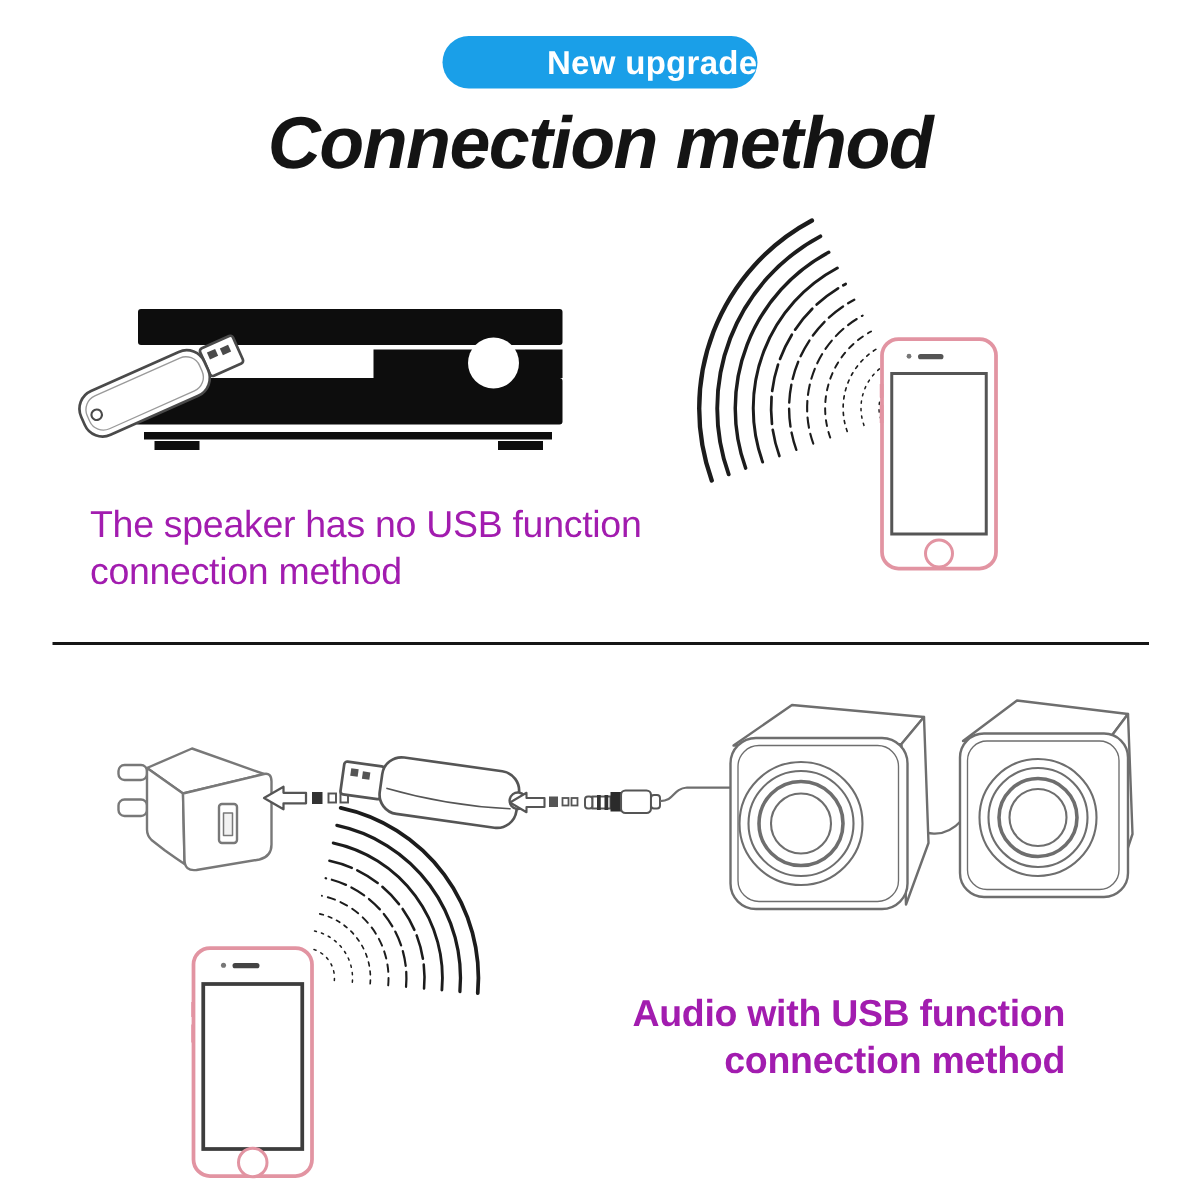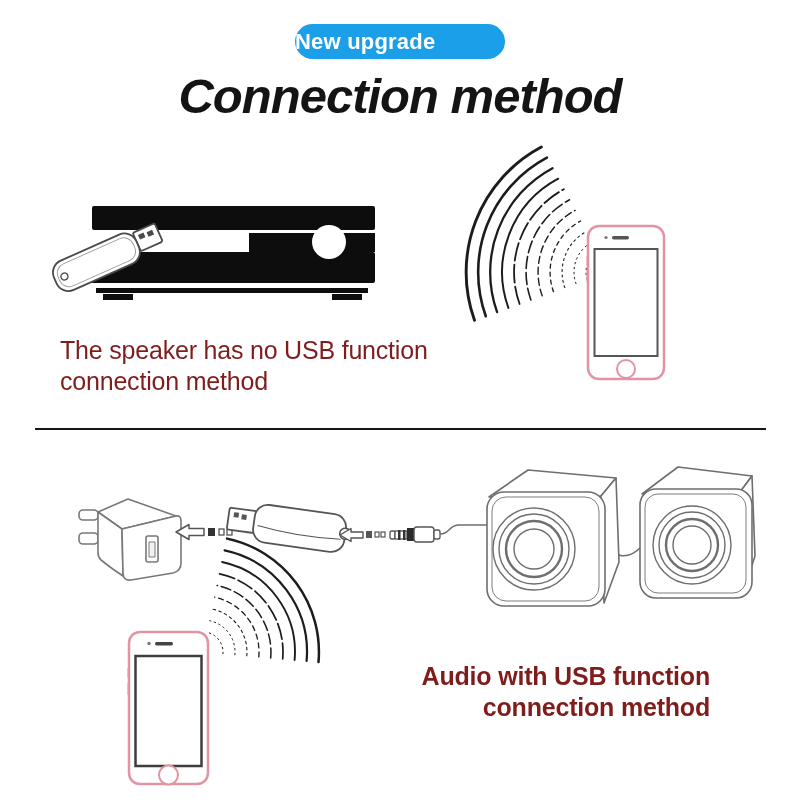--- a/index.html
+++ b/index.html
@@ -1,24 +1,24 @@
 <!DOCTYPE html>
 <html><head>
 <meta charset="utf-8">
 <style>
   html,body{margin:0;padding:0;background:#ffffff;}
   #stage{position:relative;width:800px;height:800px;background:#ffffff;overflow:hidden;
          font-family:"Liberation Sans",sans-serif;}
   #art{position:absolute;left:0;top:0;}
   .badge{position:absolute;left:295px;top:24px;width:210px;height:35px;border-radius:18px;
-         background:#1a9fe8;color:#ffffff;display:flex;align-items:center;justify-content:flex-start;
+         background:#1a9fe8;color:#ffffff;display:flex;align-items:center;justify-content:flex-end;
          font-size:22px;font-weight:700;letter-spacing:.2px;}
   .title{position:absolute;left:0;top:68px;width:800px;text-align:center;color:#141414;
          font-size:49px;font-weight:700;font-style:italic;letter-spacing:-1px;}
-  .caption{color:#7f1d1d;font-size:25px;line-height:1.22;letter-spacing:-.2px;}
+  .caption{color:#a21caf;font-size:25px;line-height:1.22;letter-spacing:-.2px;}
   .caption-top{position:absolute;left:60px;top:335px;text-align:left;}
   .caption-bottom{position:absolute;right:90px;top:661px;text-align:right;font-weight:bold;}
   .caption span{display:block;}
   .divider{position:absolute;left:35px;top:428px;width:731px;height:2px;background:#161616;}
 </style>
 </head>
 <body>
 
 <div id="stage">
 

